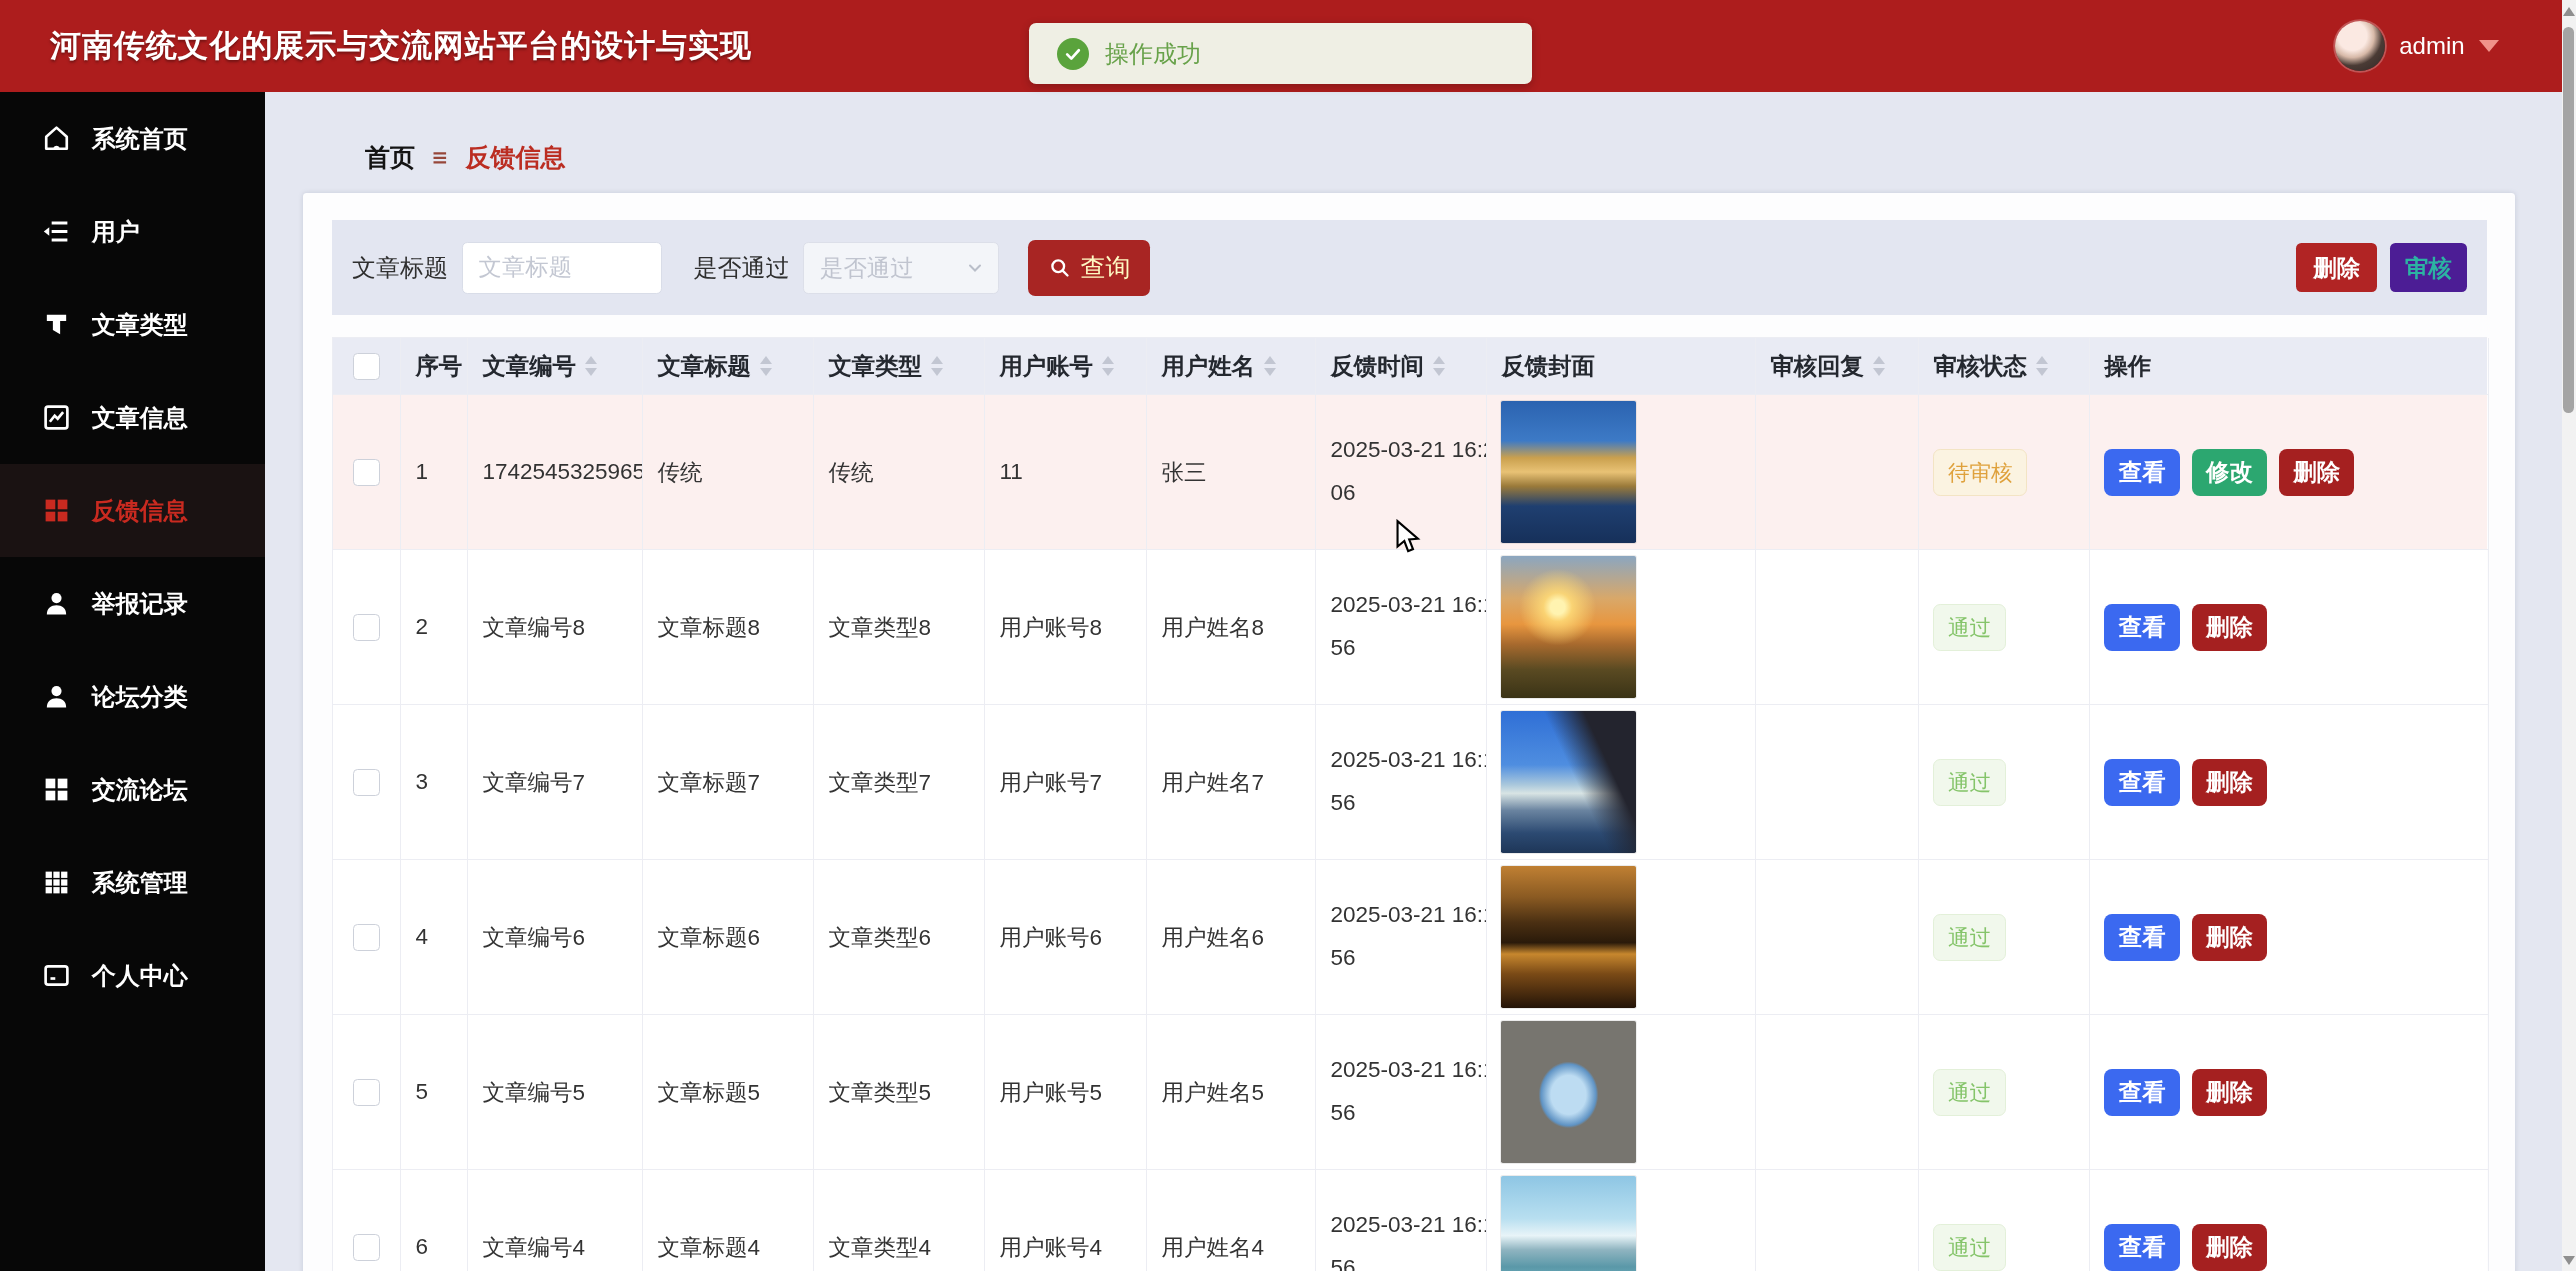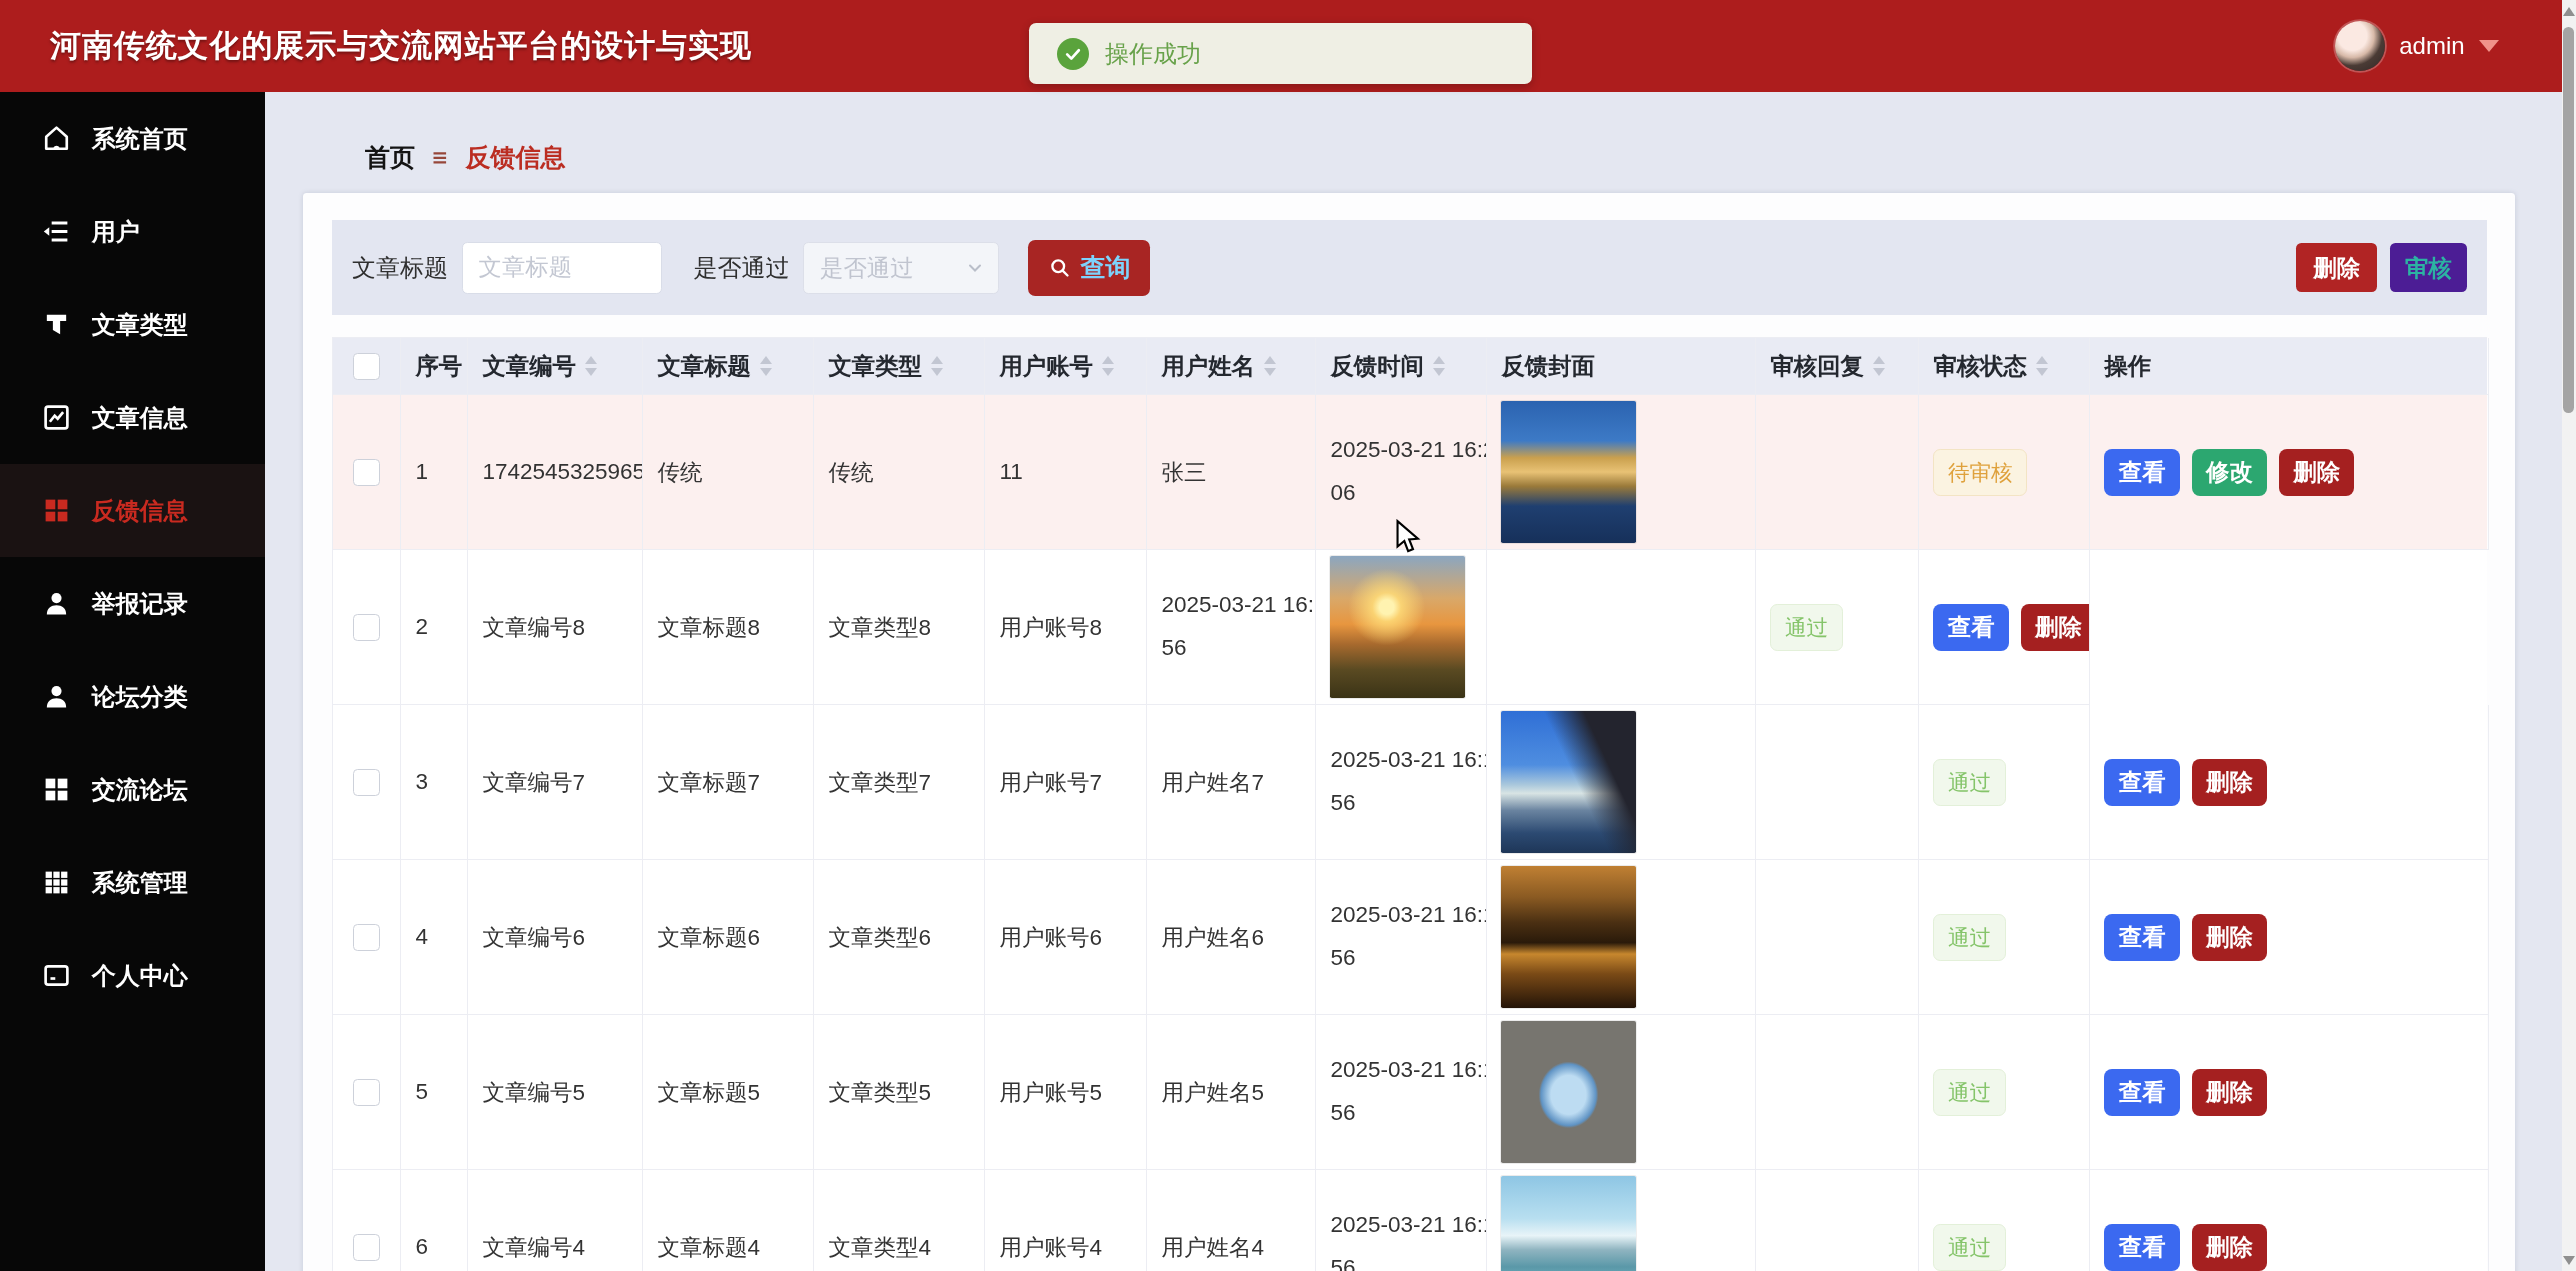--- a/index.html
+++ b/index.html
@@ -49,21 +49,21 @@
     display:flex;align-items:center;padding:0 20px;}
   .f-label{font-size:24px;color:#2f2f2f;margin-right:13.5px;white-space:nowrap;}
   .f-input{width:200px;height:52px;background:#fff;border:0.9px solid #d9dde8;border-radius:5.4px;
     padding-left:16px;font-size:23.4px;color:#333;outline:none;font-family:inherit;}
   .f-input::placeholder{color:#c3c7d2;}
   .f-select{width:196px;height:52px;background:#f3f5f9;border:0.9px solid #dcdfe9;border-radius:5.4px;
     display:flex;align-items:center;justify-content:space-between;padding:0 12.6px 0 16px;cursor:pointer;}
   .f-select .placeholder{color:#c0c4cf;font-size:23.4px;}
   .gap36{width:32px;flex:none;}
   .btn-query{margin-left:29px;height:56px;padding:0 20px;background:#a82523;border:none;border-radius:7.2px;
-    color:#7dd3fc;font-size:25px;font-weight:bold;display:flex;align-items:center;gap:9px;cursor:pointer;font-family:inherit;}
+    color:#fef9c3;font-size:25px;font-weight:normal;display:flex;align-items:center;gap:9px;cursor:pointer;font-family:inherit;}
   .spacer{flex:1;}
   .btn-batch-del{height:49px;padding:0 17px;background:#b12424;color:#fff;font-size:23.4px;font-weight:bold;
     border:none;border-radius:5.4px;cursor:pointer;font-family:inherit;}
   .btn-batch-audit{height:49px;padding:0 15.3px;background:#4c1d95;color:#2cb3a2;font-size:23.4px;font-weight:bold;
     border:none;border-radius:5.4px;margin-left:12.6px;cursor:pointer;font-family:Liberation Mono, monospace;}
 
   
   .table{position:absolute;left:29px;top:144px;width:2155px;border-left:0.9px solid #ecedf3;border-top:0.9px solid #ecedf3;}
   .tr{display:grid;grid-template-columns:68px 67px 175px 171px 171px 162px 169px 171px 269px 163px 171px 399px;}
   .th-row{background:#e9ebf4;}
@@ -399,20 +399,23 @@
           </div>
           <div class="cell">
             <span>文章标题8</span>
           </div>
           <div class="cell">
             <span>文章类型8</span>
           </div>
           <div class="cell">
             <span>用户账号8</span>
           </div>
+          <div class="cell">
+            <span>用户姓名8</span>
+          </div>
           <div class="cell time-cell">
             <div class="tline">2025-03-21 16:19:</div>
             <div class="tline">56</div>
           </div>
           <div class="cell">
             <div class="cover cv-sunset-field"></div>
           </div>
           <div class="cell">
             <span></span>
           </div>

